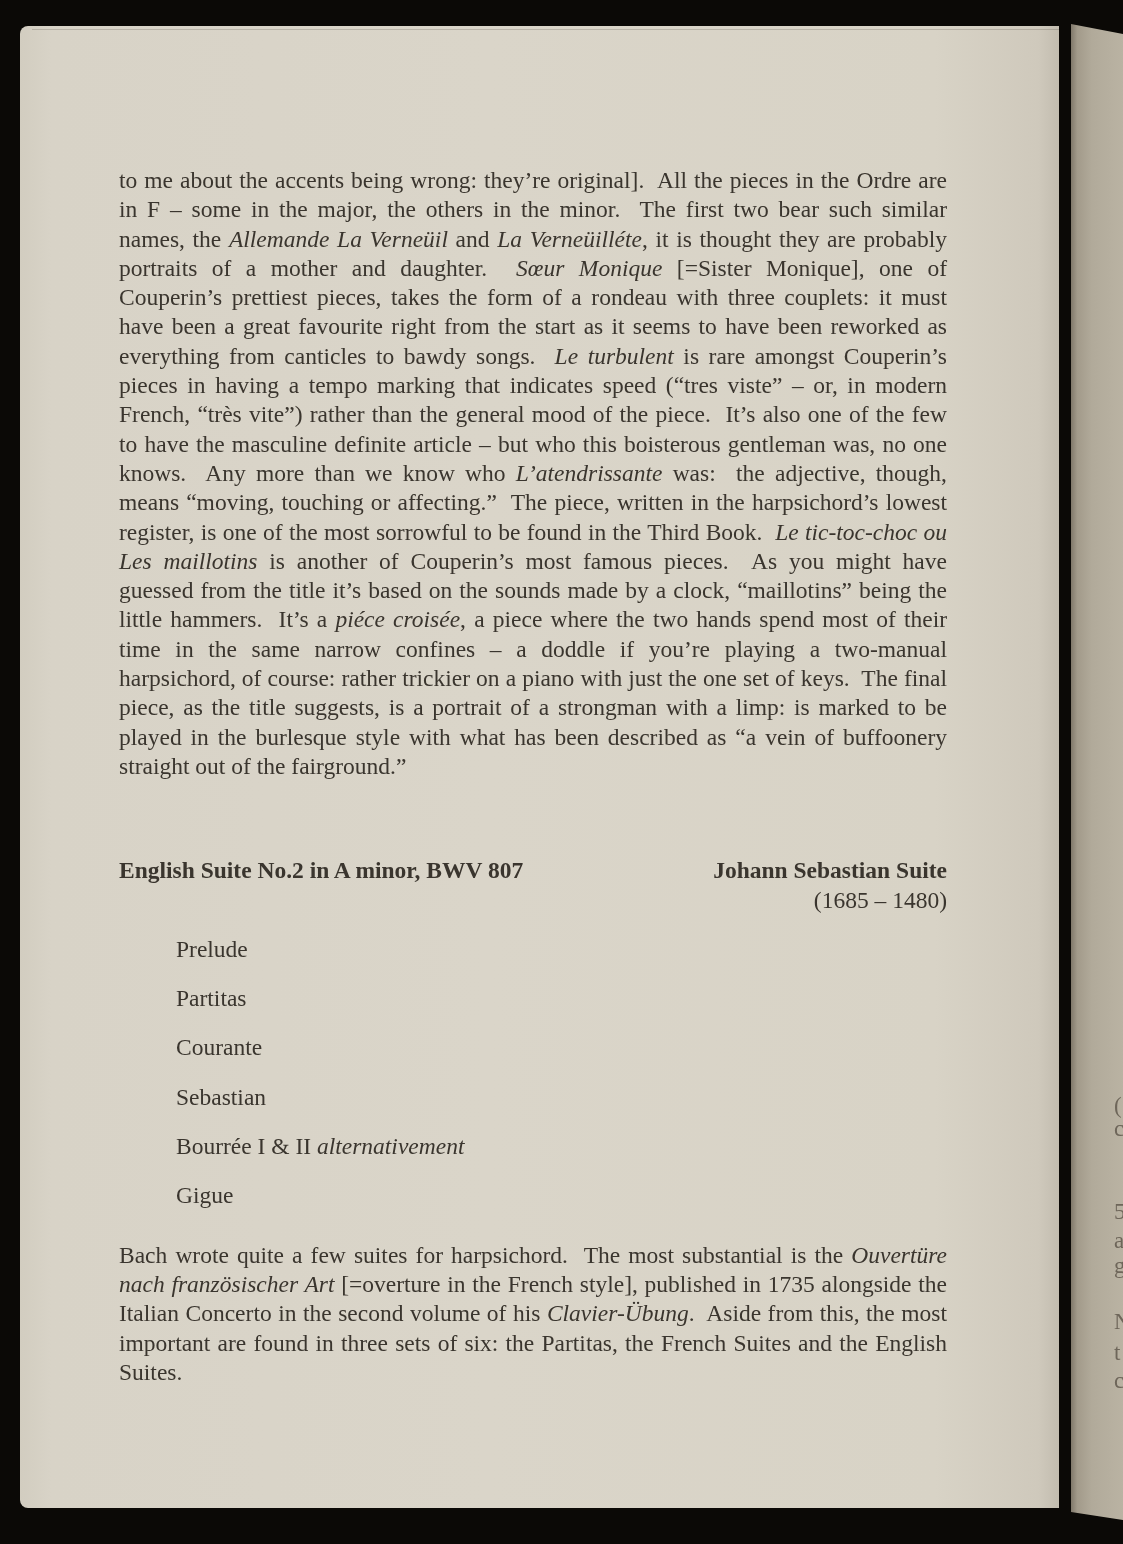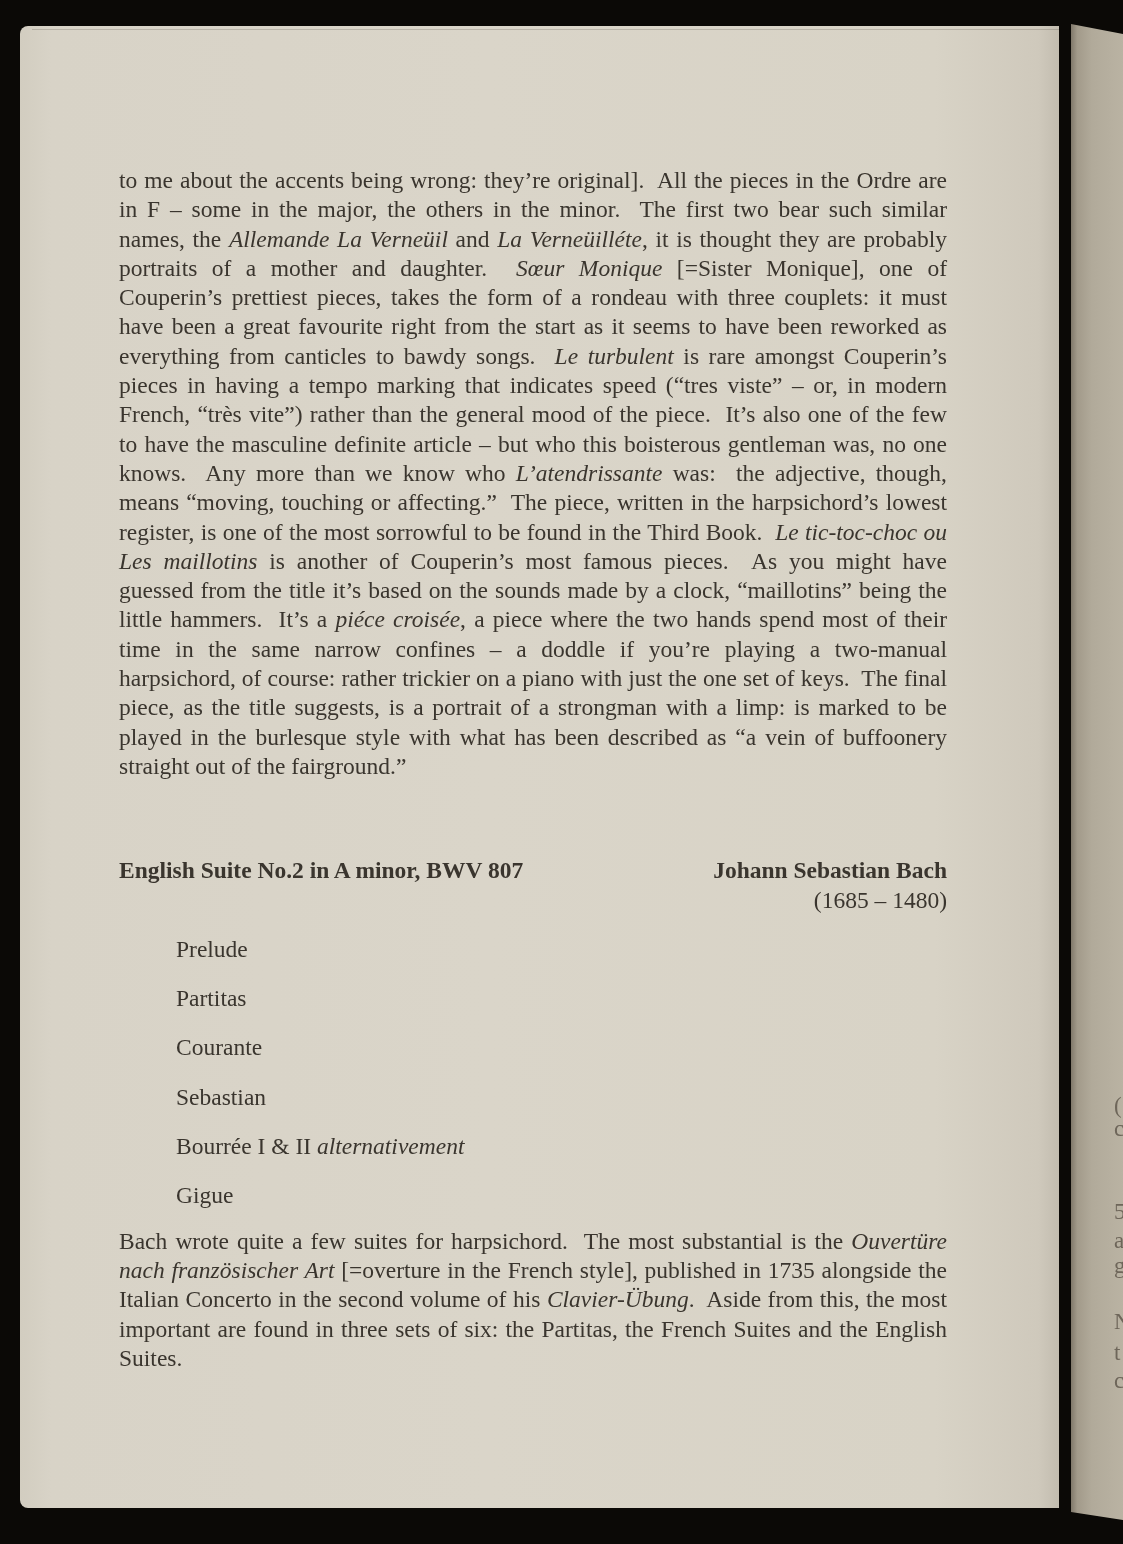--- a/index.html
+++ b/index.html
@@ -31,21 +31,21 @@
   .para{text-align:justify;}
   .it{font-style:italic;}
   .header-row{
     display:flex;justify-content:space-between;align-items:baseline;
     margin-top:75px;font-weight:bold;text-align:right;
   }
   .dates{text-align:right;}
   .mv{white-space:nowrap;margin-top:20px;}
   .mv.indent-1{padding-left:57px;}
   .mv.indent-2{padding-left:112px;}
-  .para2{margin-top:16px;text-align:justify;}
+  .para2{margin-top:30px;text-align:justify;}
   .frag{
     position:absolute;left:1114px;color:#6e665a;
     font-size:23px;line-height:23px;
   }
 </style>
 </head>
 <body>
 
 <div class="page-next"></div>
 <div id="fragments">
@@ -59,21 +59,21 @@
     <span class="frag" style="top: 1369px;">c</span>
   </div>
 
 <div class="page-main">
   <div class="content">
 
     <div class="para"><span>to me about the accents being wrong: they’re original].&nbsp; All the pieces in the Ordre are in F – some in the major, the others in the minor.&nbsp; The first two bear such similar names, the </span><span class="it">Allemande La Verneüil</span><span> and </span><span class="it">La Verneüilléte</span><span>, it is thought they are probably portraits of a mother and daughter.&nbsp; </span><span class="it">Sœur Monique</span><span> [=Sister Monique], one of Couperin’s prettiest pieces, takes the form of a rondeau with three couplets: it must have been a great favourite right from the start as it seems to have been reworked as everything from canticles to bawdy songs.&nbsp; </span><span class="it">Le turbulent</span><span> is rare amongst Couperin’s pieces in having a tempo marking that indicates speed (“tres viste” – or, in modern French, “très vite”) rather than the general mood of the piece.&nbsp; It’s also one of the few to have the masculine definite article – but who this boisterous gentleman was, no one knows.&nbsp; Any more than we know who </span><span class="it">L’atendrissante</span><span> was:&nbsp; the adjective, though, means “moving, touching or affecting.”&nbsp; The piece, written in the harpsichord’s lowest register, is one of the most sorrowful to be found in the Third Book.&nbsp; </span><span class="it">Le tic-toc-choc ou Les maillotins</span><span> is another of Couperin’s most famous pieces.&nbsp; As you might have guessed from the title it’s based on the sounds made by a clock, “maillotins” being the little hammers.&nbsp; It’s a </span><span class="it">piéce croisée</span><span>, a piece where the two hands spend most of their time in the same narrow confines – a doddle if you’re playing a two-manual harpsichord, of course: rather trickier on a piano with just the one set of keys.&nbsp; The final piece, as the title suggests, is a portrait of a strongman with a limp: is marked to be played in the burlesque style with what has been described as “a vein of buffoonery straight out of the fairground.”</span></div>
 
     <div class="header-row">
       <span>English Suite No.2 in A minor, BWV 807</span>
-      <span>Johann Sebastian Bach</span>
+      <span>Johann Sebastian Suite</span>
     </div>
     <div class="dates">(1685 – 1480)</div>
 
     <div class="movements" id="movements">
         <div class="mv indent-1"><span>Prelude</span></div>
         <div class="mv indent-1"><span>Partitas</span></div>
         <div class="mv indent-1"><span>Courante</span></div>
         <div class="mv indent-1"><span>Sebastian</span></div>
         <div class="mv indent-1"><span>Bourrée I &amp; II </span><span class="it">alternativement</span></div>
         <div class="mv indent-1"><span>Gigue</span></div>

